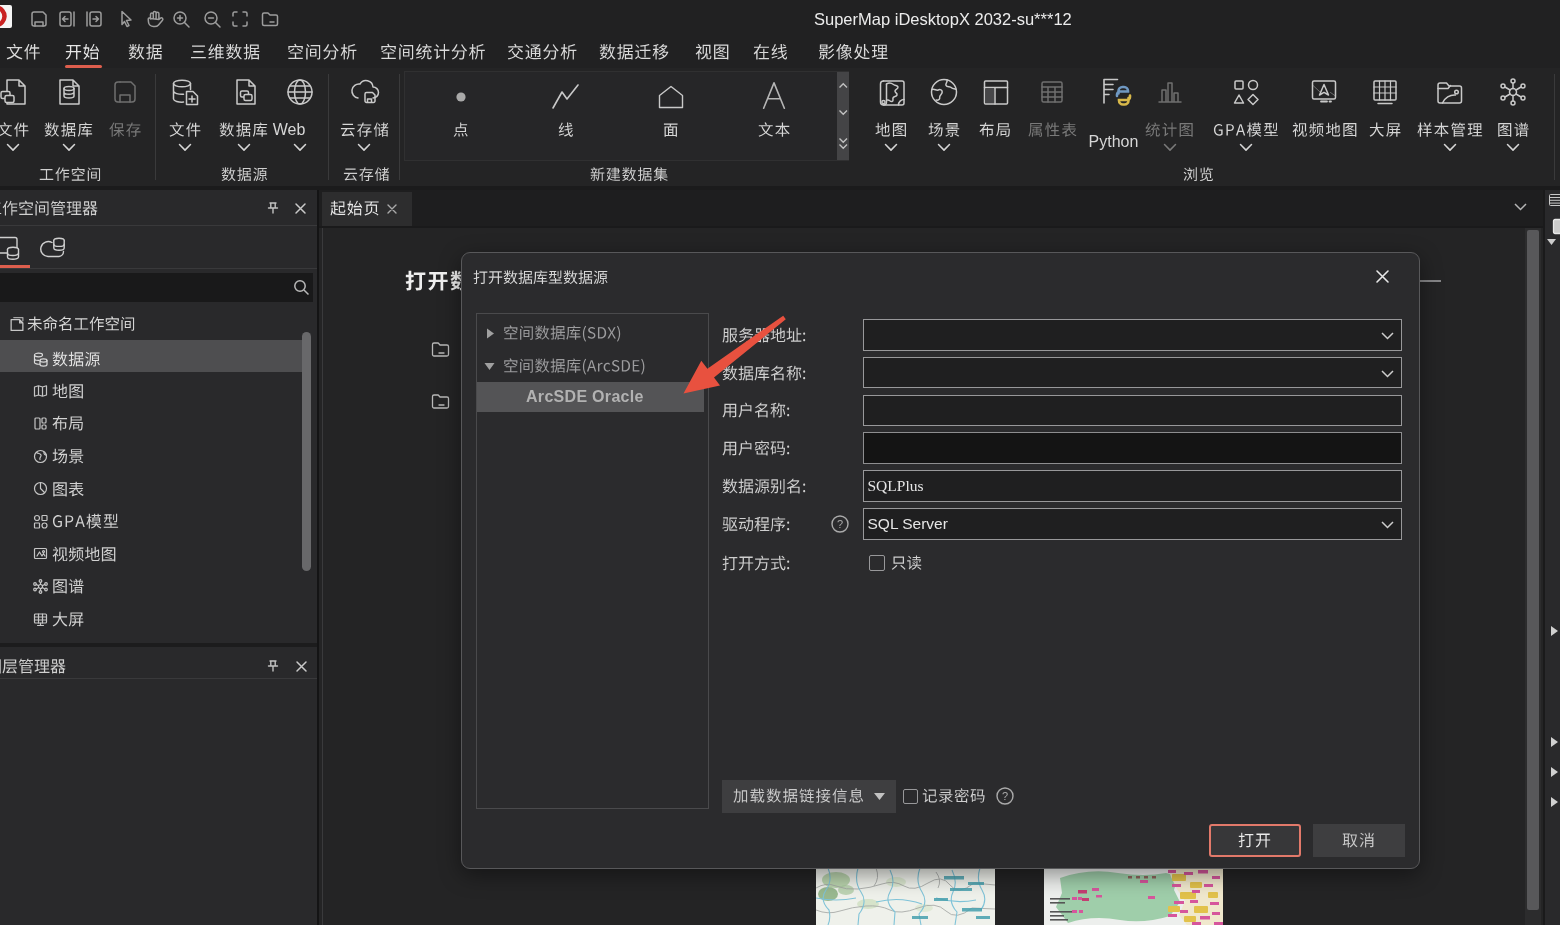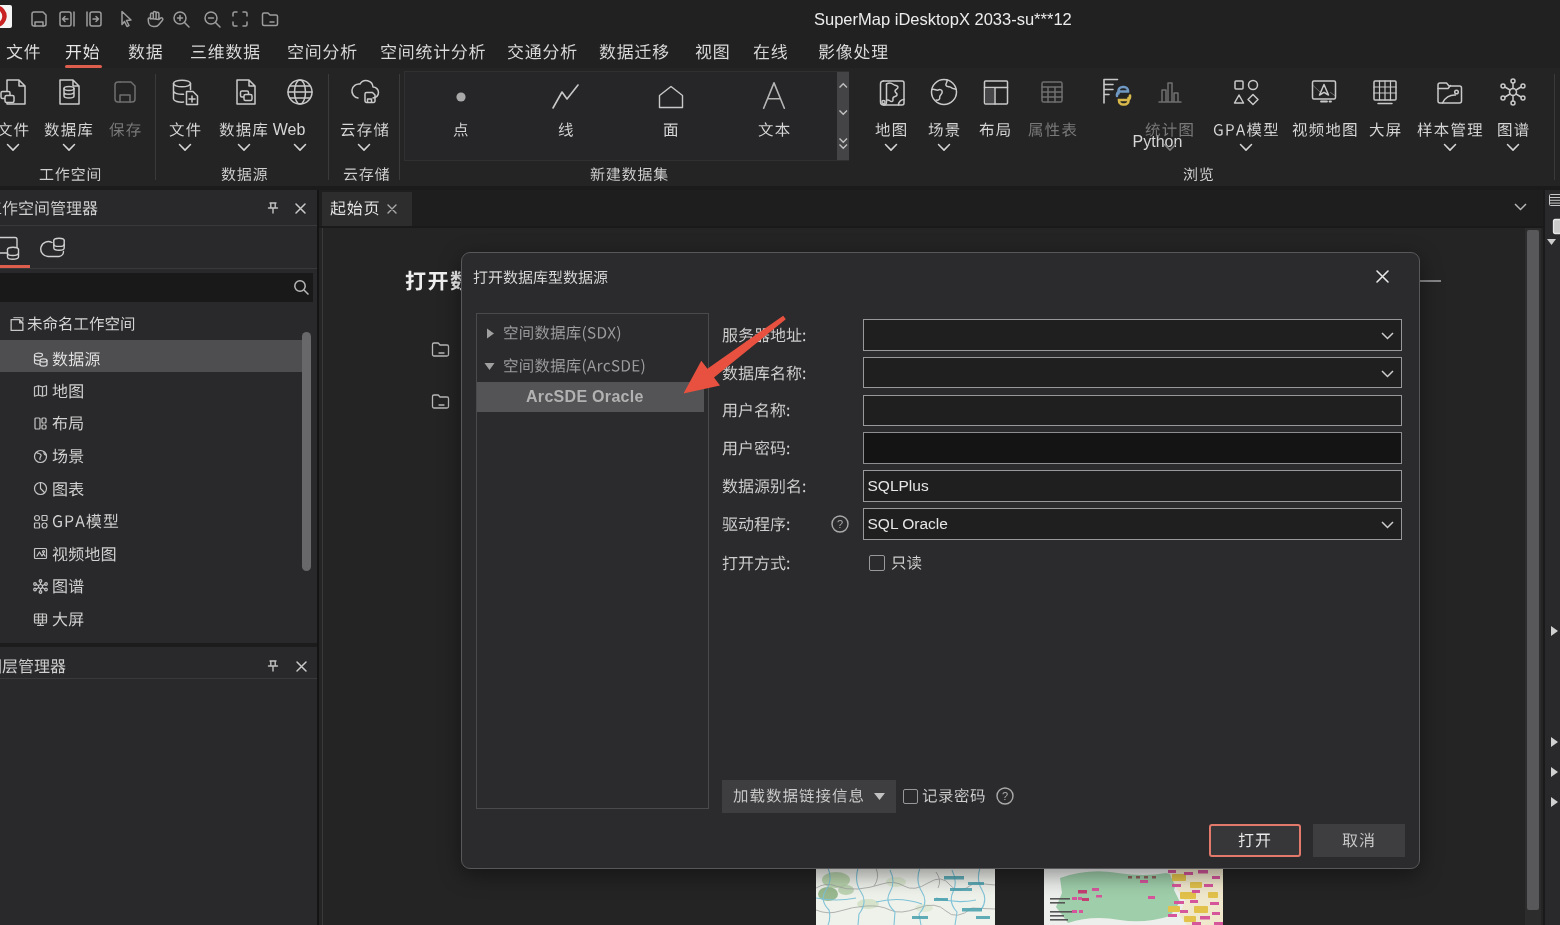--- a/index.html
+++ b/index.html
@@ -48,21 +48,21 @@
 <svg style="position:absolute;left:230px;top:9px;overflow:visible;" width="20" height="20">
     <g stroke="#9d9d9d" stroke-width="1.5" fill="none" stroke-linecap="round" stroke-linejoin="round">
       <path d="M7,3 H4.5 A1.5,1.5 0 0 0 3,4.5 V7 M13,3 h2.5 A1.5,1.5 0 0 1 17,4.5 V7 M3,13 v2.5 A1.5,1.5 0 0 0 4.5,17 H7 M17,13 v2.5 a1.5,1.5 0 0 1 -1.5,1.5 H13"></path>
     </g>
   </svg>
 <svg style="position:absolute;left:260px;top:9px;overflow:visible;" width="20" height="20">
     <g stroke="#9d9d9d" stroke-width="1.5" fill="none" stroke-linecap="round" stroke-linejoin="round">
       <path d="M2.5,5.5 a1.5,1.5 0 0 1 1.5,-1.5 h4 l2,2 h6 a1.5,1.5 0 0 1 1.5,1.5 v7.5 a1.5,1.5 0 0 1 -1.5,1.5 h-12 a1.5,1.5 0 0 1 -1.5,-1.5 Z M10,13 h4"></path>
     </g>
   </svg>
-<div style="position:absolute;left:814px;top:19px;transform:translateY(-50%);font-family:'Liberation Sans',sans-serif;font-size:16.5px;font-weight:400;color:#ececec;white-space:nowrap;line-height:1;">SuperMap iDesktopX 2033-su***12</div>
+<div style="position:absolute;left:814px;top:19px;transform:translateY(-50%);font-family:'Liberation Sans',sans-serif;font-size:16.5px;font-weight:400;color:#ececec;white-space:nowrap;line-height:1;">SuperMap iDesktopX 2032-su***12</div>
 <svg style="position:absolute;left:5.8px;top:39.1px;overflow:visible;" width="35" height="26" fill="#dadada">
     <g transform="translate(0 19.2)">
       <use href="#g0" transform="translate(0.0 0) scale(0.1700)"></use>
       <use href="#g1" transform="translate(17.7 0) scale(0.1700)"></use>
     </g>
   </svg>
 <svg style="position:absolute;left:65.2px;top:39.1px;overflow:visible;" width="35" height="26" fill="#e6e6e6">
     <g transform="translate(0 19.2)">
       <use href="#g2" transform="translate(0.0 0) scale(0.1700)"></use>
       <use href="#g3" transform="translate(17.7 0) scale(0.1700)"></use>
@@ -391,21 +391,21 @@
   </svg>
 <svg style="position:absolute;left:1097.5px;top:76px;overflow:visible;" width="32" height="32" viewBox="0 0 32 32">
     <g stroke="#c9c9c9" stroke-width="1.6" fill="none" stroke-linecap="round" stroke-linejoin="round">
       <path d="M19.5,3.5 H6 V27 M6,8.5 h9 M6,13.5 h9 M6,18.5 h5"></path>
     </g>
     <g fill="none" stroke-linecap="round">
       <path d="M20.5,17.5 v-2.5 a4,4 0 0 1 4,-4 h1.5 a4,4 0 0 1 4,4 v0.5 h-8 a3,3 0 0 0 -3,3 v1.5" stroke="#6f98c2" stroke-width="2.6"></path>
       <path d="M30.5,22 v2.5 a4,4 0 0 1 -4,4 H25 a4,4 0 0 1 -4,-4 V24 h8 a3,3 0 0 0 3,-3 v-1.5" stroke="#d8b84a" stroke-width="2.6"></path>
     </g>
   </svg>
-<div style="position:absolute;left:1113.5px;top:142px;transform:translateY(-50%);font-family:'Liberation Sans',sans-serif;font-size:16px;font-weight:400;color:#d6d6d6;white-space:nowrap;line-height:1;transform:translate(-50%,-50%);margin-left:44px;">Python</div>
+<div style="position:absolute;left:1113.5px;top:142px;transform:translateY(-50%);font-family:'Liberation Sans',sans-serif;font-size:16px;font-weight:400;color:#d6d6d6;white-space:nowrap;line-height:1;transform:translate(-50%,-50%);">Python</div>
 <svg style="position:absolute;left:1153.5px;top:76px;overflow:visible;" width="32" height="32" viewBox="0 0 32 32">
     <g stroke="#6f6f6f" stroke-width="1.5" fill="none" stroke-linecap="round" stroke-linejoin="round">
       <path d="M8,26 V14 h4 V26 M14,26 V7 h4 V26 M20,26 V17 h4 V26 M5,26 h22"></path>
     </g>
   </svg>
 <svg style="position:absolute;left:1145.0px;top:118.2px;overflow:visible;" width="49" height="23" fill="#7a7a7a">
     <g transform="translate(0 17.5)">
       <use href="#g12" transform="translate(0.0 0) scale(0.1550)"></use>
       <use href="#g13" transform="translate(16.7 0) scale(0.1550)"></use>
       <use href="#g19" transform="translate(33.4 0) scale(0.1550)"></use>
@@ -1005,26 +1005,26 @@
 <svg style="position:absolute;left:1380.5px;top:332px;overflow:visible;z-index:12;" width="13" height="8">
     <path d="M1,1 L6.5,6.5 L12,1" stroke="#cdcdcd" stroke-width="1.5" fill="none"></path>
   </svg>
 <div style="position:absolute;left:862.5px;top:356.8px;width:539px;height:31.5px;background:#1f1f20;border:1px solid #98989a;box-sizing:border-box;z-index:11;"></div>
 <svg style="position:absolute;left:1380.5px;top:369.8px;overflow:visible;z-index:12;" width="13" height="8">
     <path d="M1,1 L6.5,6.5 L12,1" stroke="#cdcdcd" stroke-width="1.5" fill="none"></path>
   </svg>
 <div style="position:absolute;left:862.5px;top:394.6px;width:539px;height:31.5px;background:#1f1f20;border:1px solid #98989a;box-sizing:border-box;z-index:11;"></div>
 <div style="position:absolute;left:862.5px;top:432.4px;width:539px;height:31.5px;background:#141414;border:1px solid #8e8e90;box-sizing:border-box;z-index:11;"></div>
 <div style="position:absolute;left:862.5px;top:470.2px;width:539px;height:31.5px;background:#1f1f20;border:1px solid #98989a;box-sizing:border-box;z-index:11;"></div>
-<div style="position:absolute;left:867.5px;top:486.2px;transform:translateY(-50%);z-index:12;font-family:Liberation Sans, sans-serif;font-size:15.5px;font-weight:400;color:#e6e6e6;white-space:nowrap;line-height:1;">SQLPlus</div>
+<div style="position:absolute;left:867.5px;top:486.2px;transform:translateY(-50%);z-index:12;font-family:Liberation Serif, serif;font-size:15.5px;font-weight:400;color:#e6e6e6;white-space:nowrap;line-height:1;">SQLPlus</div>
 <div style="position:absolute;left:862.5px;top:508px;width:539px;height:31.5px;background:#1f1f20;border:1px solid #98989a;box-sizing:border-box;z-index:11;"></div>
 <svg style="position:absolute;left:1380.5px;top:521px;overflow:visible;z-index:12;" width="13" height="8">
     <path d="M1,1 L6.5,6.5 L12,1" stroke="#cdcdcd" stroke-width="1.5" fill="none"></path>
   </svg>
-<div style="position:absolute;left:867.5px;top:524px;transform:translateY(-50%);z-index:12;font-family:'Liberation Sans',sans-serif;font-size:15.5px;font-weight:400;color:#e6e6e6;white-space:nowrap;line-height:1;">SQL Oracle</div>
+<div style="position:absolute;left:867.5px;top:524px;transform:translateY(-50%);z-index:12;font-family:'Liberation Sans',sans-serif;font-size:15.5px;font-weight:400;color:#e6e6e6;white-space:nowrap;line-height:1;">SQL Server</div>
 <svg style="position:absolute;left:831px;top:515px;overflow:visible;z-index:11;" width="18" height="18">
     <circle cx="9" cy="9" r="8" stroke="#aaaaaa" stroke-width="1.4" fill="none"></circle>
     <text x="9" y="13" font-family="Liberation Sans" font-size="11" fill="#aaaaaa" text-anchor="middle">?</text>
   </svg>
 <div style="position:absolute;left:869px;top:555px;width:15.5px;height:15.5px;border:1.5px solid #98989a;box-sizing:border-box;border-radius:2px;z-index:11;"></div>
 <svg style="position:absolute;left:891.0px;top:551.2px;overflow:visible;z-index:11;" width="31" height="23" fill="#cfcfcf">
     <g transform="translate(0 17.5)">
       <use href="#g98" transform="translate(0.0 0) scale(0.1550)"></use>
       <use href="#g99" transform="translate(15.5 0) scale(0.1550)"></use>
     </g>

